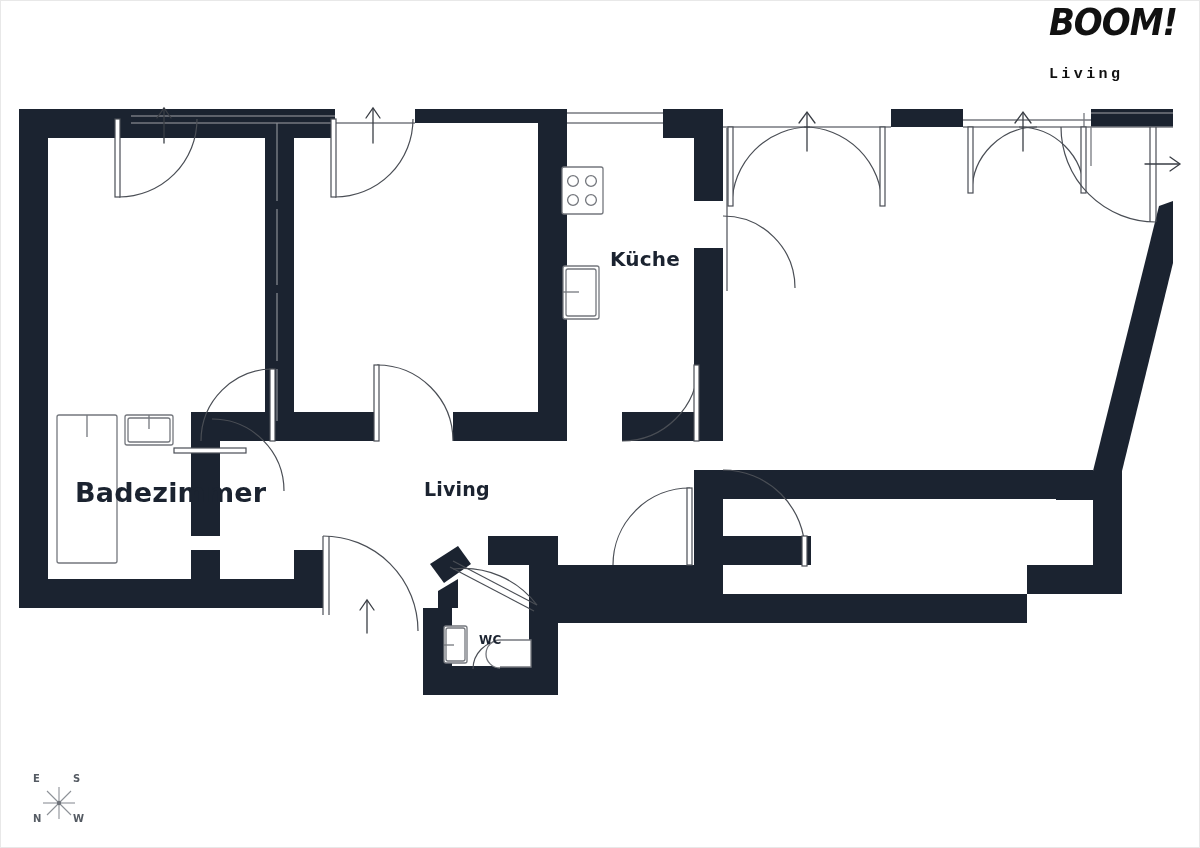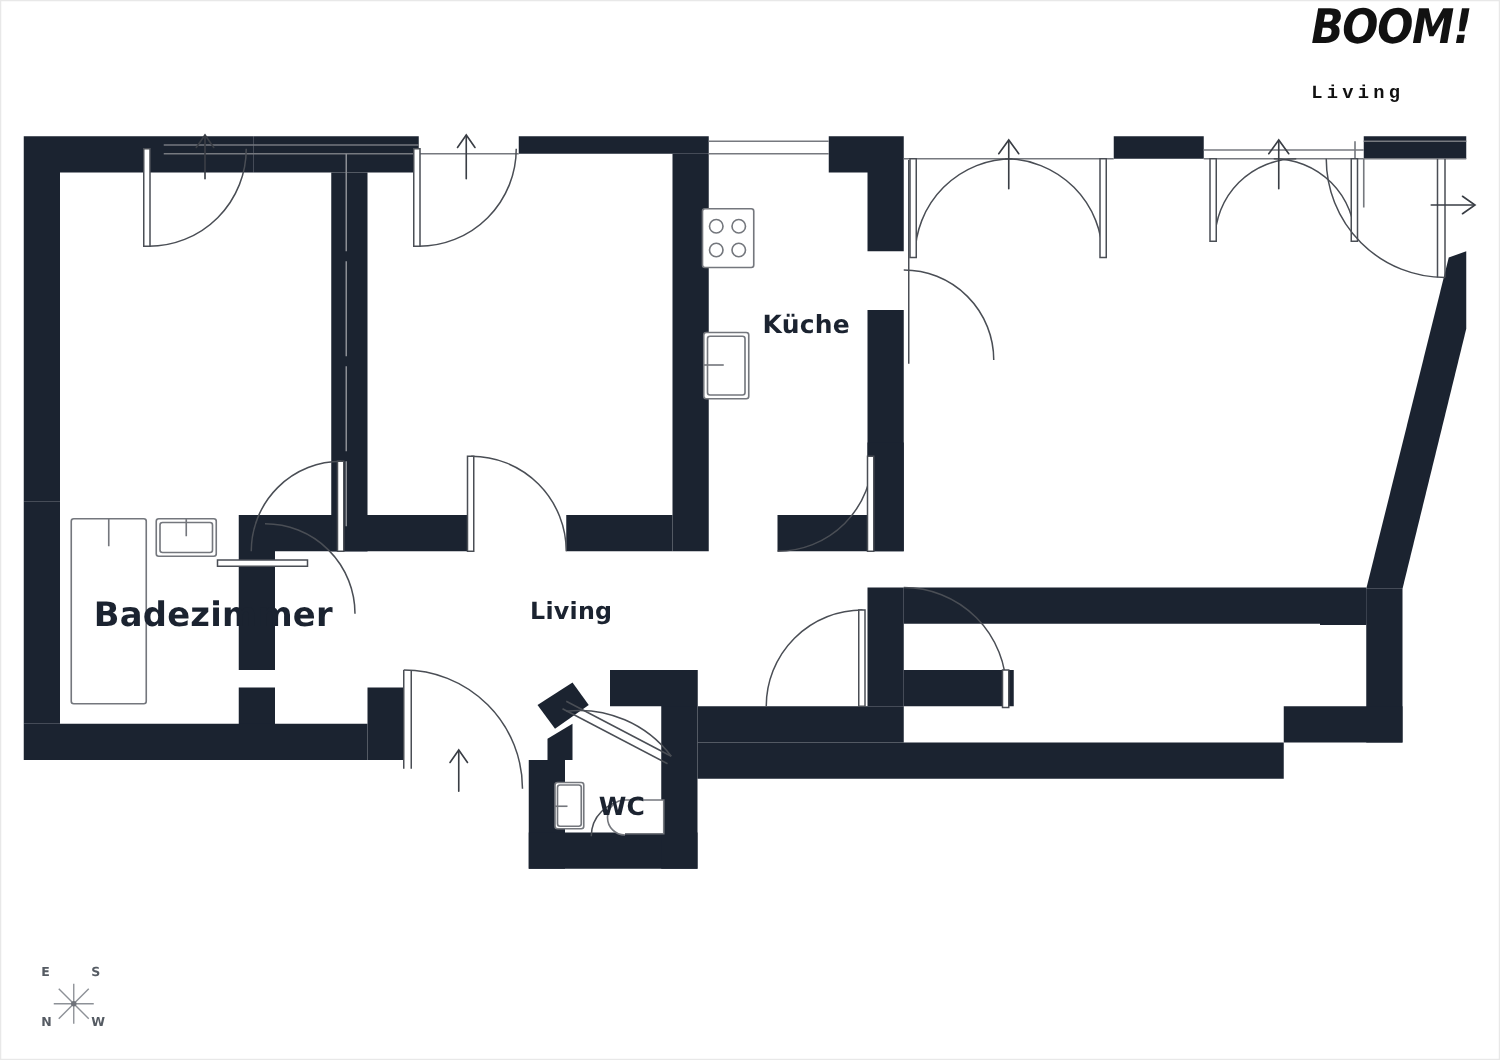--- a/index.html
+++ b/index.html
@@ -62,21 +62,21 @@
     position: absolute;
     font-family: "DejaVu Sans", sans-serif;
     font-weight: bold;
     color: #1b2330;
     white-space: nowrap;
     user-select: none;
   }
   #label-badezimmer { left: 62px;  top: 476px; font-size: 27px; letter-spacing: 0.2px; margin-left: 12px;}
   #label-kueche     { left: 609px; top: 246px; font-size: 20px; letter-spacing: 0.2px;}
   #label-diele      { left: 423px; top: 477px; font-size: 19px; letter-spacing: 0.2px;}
-  #label-wc         { left: 478px; top: 632px; font-size: 20px; letter-spacing: 0.2px;}
+  #label-wc         { left: 478px; top: 632px; font-size: 12px; letter-spacing: 0.2px;}
   
   #compass {
     position: absolute;
     left: 28px;
     top: 772px;
     width: 62px;
     height: 58px;
     user-select: none;
   }
   #compass .cdir {

